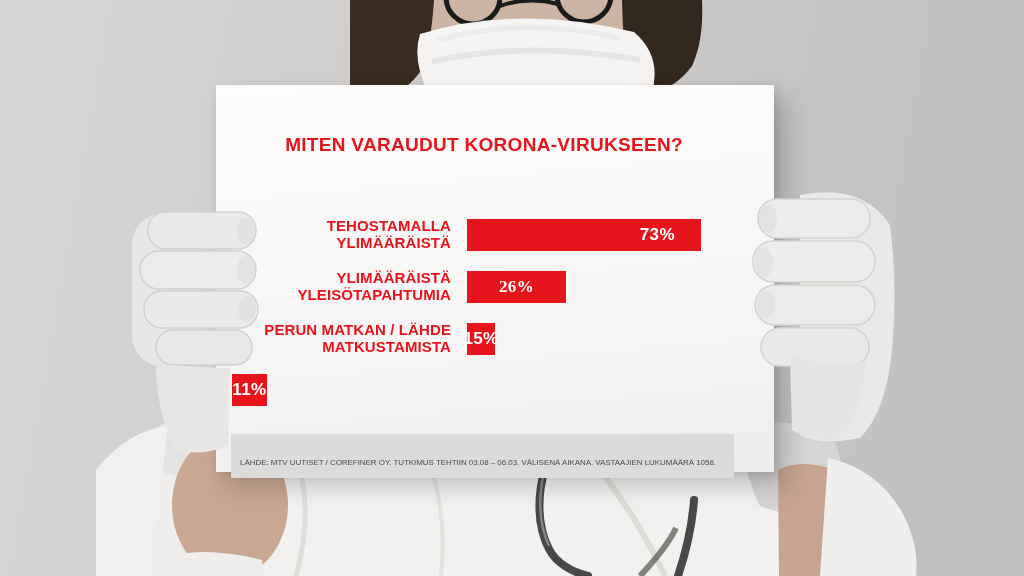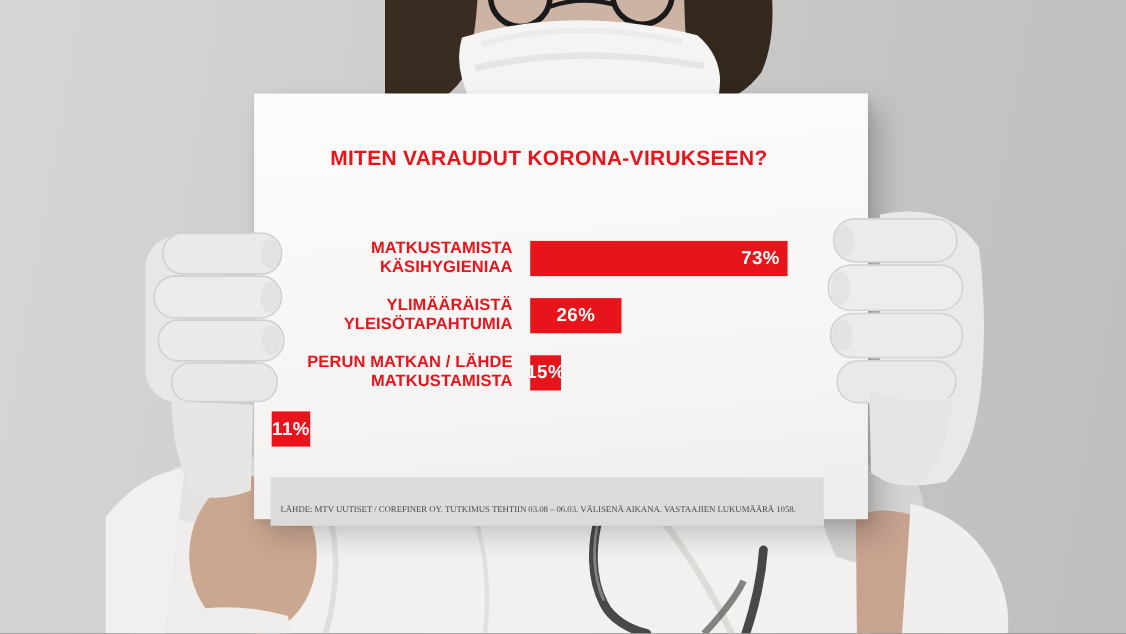--- a/index.html
+++ b/index.html
@@ -1,39 +1,39 @@
 <!DOCTYPE html>
 <html><head>
 <meta charset="utf-8">
 <style>
   html,body{margin:0;padding:0;background:#888;}
   .stage{position:relative;width:1024px;height:576px;overflow:hidden;
          font-family:"Liberation Sans",sans-serif;
          background:linear-gradient(100deg,#d8d6d4 0%,#cac9c7 55%,#bfbebc 100%);}
   svg.scene{position:absolute;left:0;top:0;width:1024px;height:576px;}
   svg.front{pointer-events:none;}
-  .paper{position:absolute;left:231px;top:85px;width:558px;height:387px;
+  .paper{position:absolute;left:216px;top:85px;width:558px;height:387px;
          background:linear-gradient(175deg,#fdfcfb 0%,#f7f5f3 65%,#efedeb 100%);
          box-shadow:12px 14px 24px rgba(0,0,0,.20),2px 3px 8px rgba(0,0,0,.10);}
   .title{position:absolute;top:49px;left:0;right:0;margin:0;text-align:center;
          padding-right:22px;font-size:19px;font-weight:bold;color:var(--red,#e8141c);
          letter-spacing:.3px;}
   .rows{position:absolute;top:133px;left:0;right:0;}
   .row{display:flex;align-items:center;margin-bottom:19px;}
   .cat{width:235px;flex:none;text-align:right;font-size:15px;line-height:16.5px;
        font-weight:bold;color:var(--red,#e8141c);letter-spacing:.1px;}
   .barwrap{flex:1;margin-left:16px;}
   .bar{height:32px;background:var(--red,#e8141c);display:flex;align-items:center;
        justify-content:center;box-sizing:border-box;}
   .val{color:var(--valcol,#fff);font-weight:bold;font-size:17px;letter-spacing:.4px;
        white-space:nowrap;}
   .source{position:absolute;left:15px;top:349px;width:503px;height:37px;
           background:#dcdbd9;color:#4c4b49;font-size:8px;line-height:13px;
           padding:22px 9px;box-sizing:border-box;letter-spacing:-0.05px;
-          white-space:nowrap;overflow:hidden;font-family:Liberation Serif, serif;}
+          white-space:nowrap;overflow:hidden;}
 </style>
 </head>
 <body>
 
 <div class="stage" style="--red: #e8141c; --valcol: #ffffff;">
 
   <svg class="scene" viewBox="0 0 1024 576" aria-hidden="true">
 
     <rect x="416" y="0" width="216" height="32" fill="#cdb3a3"></rect>
     <path d="M350,0 L434,0 Q431,48 420,72 Q407,90 392,92 L350,92 Z" fill="#392c21"></path>
@@ -63,32 +63,32 @@
 
     <path d="M742,428 Q792,412 834,440 Q847,470 840,507 Q800,522 760,506 Q742,470 742,428 Z" fill="#d7d5d3"></path>
     <path d="M778,470 Q800,458 836,470 Q869,492 871,576 L779,576 Z" fill="#c7a390"></path>
     <path d="M828,458 Q882,470 906,520 Q919,548 916,576 L820,576 Z" fill="#f0efed"></path>
   </svg>
 
   <div class="paper">
     <h1 class="title">MITEN VARAUDUT KORONA-VIRUKSEEN?</h1>
     <div class="rows">
   <div class="row">
-    <div class="cat">MATKUSTAMISTA KÄSIHYGIENIAA</div>
+    <div class="cat">TEHOSTAMALLA YLIMÄÄRÄISTÄ</div>
     <div class="barwrap">
-      <div class="bar" style="width: 234px; justify-content: flex-end; padding-right: 7px;">
+      <div class="bar" style="width: 234px; justify-content: flex-end; padding-right: 26px;">
         <span class="val">73%</span>
       </div>
     </div>
   </div>
 
   <div class="row">
     <div class="cat">YLIMÄÄRÄISTÄ YLEISÖTAPAHTUMIA</div>
     <div class="barwrap">
-      <div class="bar" style="width: 83px;">
+      <div class="bar" style="width: 99px; font-family: Liberation Serif, serif;">
         <span class="val">26%</span>
       </div>
     </div>
   </div>
 
   <div class="row">
     <div class="cat">PERUN MATKAN / LÄHDE MATKUSTAMISTA</div>
     <div class="barwrap">
       <div class="bar" style="width: 28px;">
         <span class="val">15%</span>

